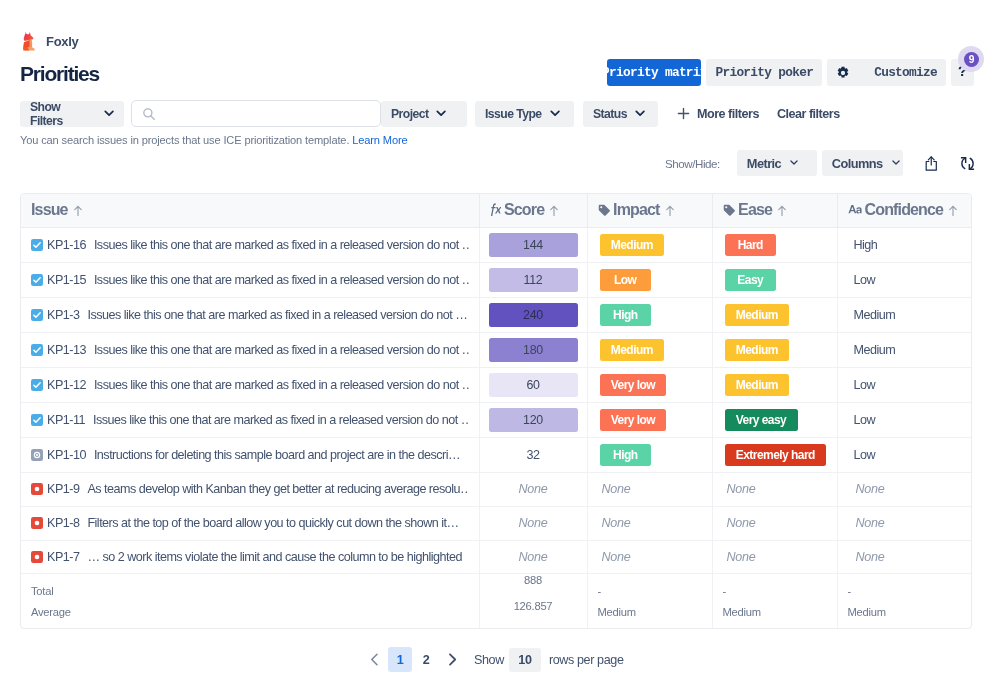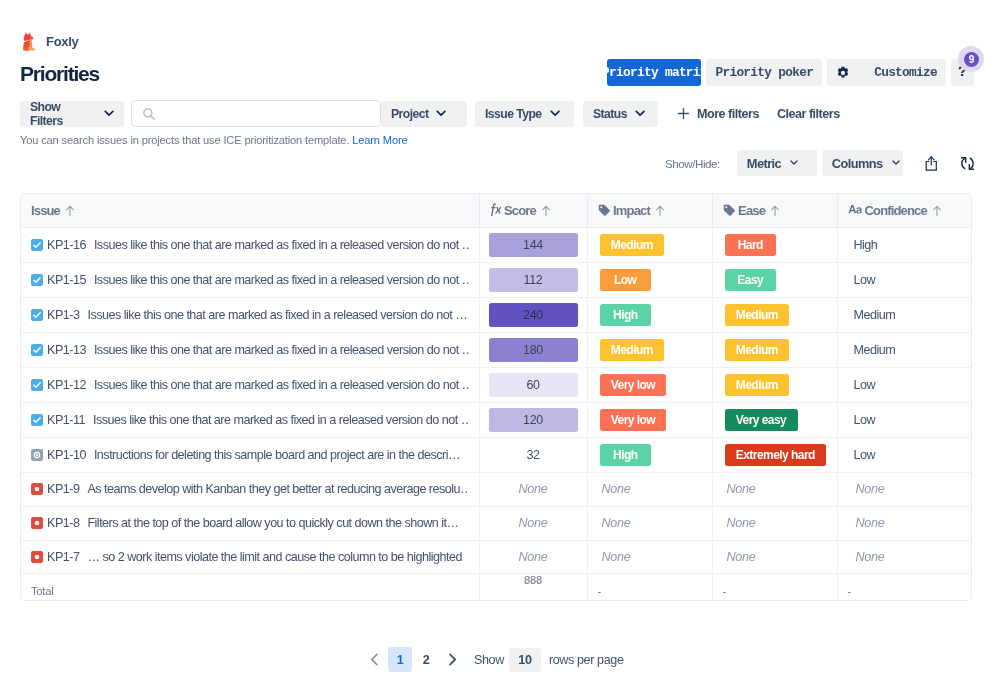--- a/index.html
+++ b/index.html
@@ -51,21 +51,21 @@
   
   .toolbar { position:absolute; left:665px; top:150px; display:flex; align-items:center; gap:5px; }
   .sh-label { font-size:11.6px; letter-spacing:-0.45px; color:#6B778C; margin-right:12px; }
   .icon-btn { width:22px; height:26px; display:inline-flex; align-items:center; justify-content:center;
               cursor:pointer; border-radius:4px; }
 
   
   .card { position:absolute; left:20px; top:193px; width:952px; border:1px solid #EBECF0;
           border-radius:4px; background:#fff; overflow:hidden; }
   table { border-collapse:collapse; width:100%; table-layout:fixed; }
-  thead th { background:#F8F9FB; height:33px; padding:0 0 0 10px; text-align:left; font-size:13px;
+  thead th { background:#F8F9FB; height:33px; padding:0 0 0 10px; text-align:left; font-size:16px;
              font-weight:700; letter-spacing:-0.85px; color:#6B778C; border-bottom:1px solid #EBECF0;
              vertical-align:middle; }
   thead th + th { border-left:1px solid #EBECF0; }
   .th-in { display:flex; align-items:center; gap:3px; }
   .sort-ico { margin-left:3px; }
   tbody td { height:35px; border-bottom:1px solid #EFF1F4; font-size:12.6px; letter-spacing:-0.52px;
              color:#42526E; padding:0 10px; vertical-align:middle; }
   tbody tr.nonerow td { height:34px; }
   tbody tr.nonerow.last td { height:33px; }
   tbody td + td { border-left:1px solid #EFF1F4; }
@@ -523,20 +523,27 @@
           <td style="padding:0 12px"><span class="none-txt">None</span></td>
           <td style="padding:0 16px"><span class="none-txt">None</span></td>
         </tr>
         <tr class="sumrow first">
           <td>Total</td>
           <td class="c-score" style="padding:0 9px">888</td>
           <td>-</td>
           <td>-</td>
           <td>-</td>
         </tr>
+        <tr class="sumrow">
+          <td>Average</td>
+          <td class="c-score" style="padding:0 9px">126.857</td>
+          <td>Medium</td>
+          <td>Medium</td>
+          <td>Medium</td>
+        </tr>
       </tbody>
   </table>
 </div>
 
 <div class="pager">
   <div class="pg arrow">
     <svg width="9" height="13" viewBox="0 0 9 13">
         <path d="M7 1.3L1.8 6.5 7 11.7" stroke="#7A869A" stroke-width="1.5" fill="none" stroke-linecap="round" stroke-linejoin="round"></path>
       </svg>
   </div>

